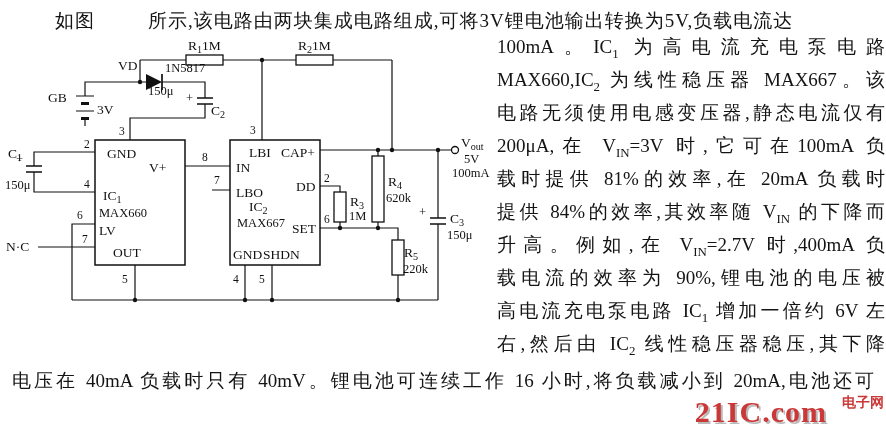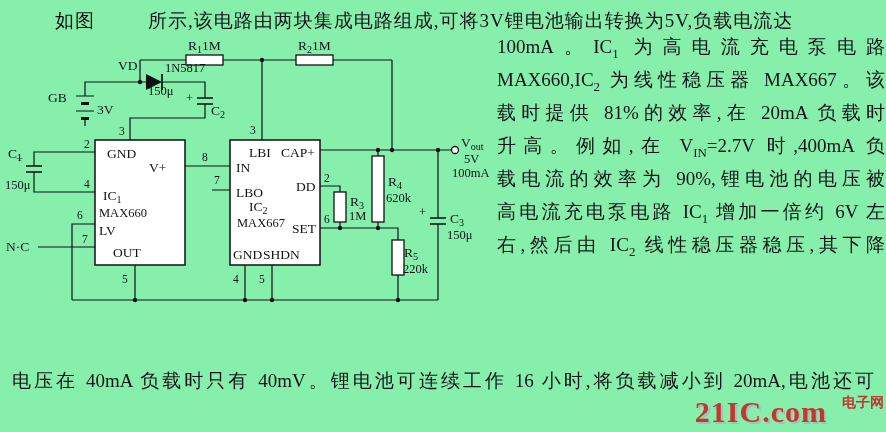--- a/index.html
+++ b/index.html
@@ -1,16 +1,16 @@
 <!DOCTYPE html>
 <html><head>
 <meta charset="utf-8">
 <style>
   html,body{margin:0;padding:0;background:#e8e8e8;}
-  .page{position:relative;width:886px;height:432px;background:#86efac;overflow:hidden;
+  .page{position:relative;width:886px;height:432px;background:#ffffff;overflow:hidden;
         font-family:"Liberation Serif","DejaVu Serif",serif;color:#141414;}
   .topline{position:absolute;top:8px;font-size:19px;letter-spacing:1px;white-space:nowrap;}
   .tl-pre{left:55px;}
   .tl-rest{left:148px;text-align:center;}
   .rcol{position:absolute;left:497px;top:30px;width:388px;font-size:19px;line-height:33px;}
   .rline{text-align:justify;text-align-last:justify;}
   .bblock{position:absolute;left:12px;top:366px;width:862px;font-size:19px;line-height:29px;}
   .bline1{text-align:justify;text-align-last:justify;}
   sub{font-size:68%;line-height:0;}
   svg.circuit{position:absolute;left:0;top:0;}
@@ -34,21 +34,24 @@
 <body>
 
 <div class="page">
 
   <span class="topline tl-pre">如图</span>
   <span class="topline tl-rest">所示,该电路由两块集成电路组成,可将3V锂电池输出转换为5V,负载电流达</span>
 
   <div class="rcol">
     <div class="rline"><span>100mA。IC</span><sub>1</sub><span> 为高电流充电泵电路</span></div>
     <div class="rline"><span>MAX660,IC</span><sub>2</sub><span> 为线性稳压器 MAX667。该</span></div>
+    <div class="rline"><span>电路无须使用电感变压器,静态电流仅有</span></div>
+    <div class="rline"><span>200μA,在 V</span><sub>IN</sub><span>=3V 时,它可在100mA 负</span></div>
     <div class="rline"><span>载时提供 81%的效率,在 20mA 负载时</span></div>
+    <div class="rline"><span>提供 84%的效率,其效率随 V</span><sub>IN</sub><span> 的下降而</span></div>
     <div class="rline"><span>升高。例如,在 V</span><sub>IN</sub><span>=2.7V 时,400mA 负</span></div>
     <div class="rline"><span>载电流的效率为 90%,锂电池的电压被</span></div>
     <div class="rline"><span>高电流充电泵电路 IC</span><sub>1</sub><span> 增加一倍约 6V 左</span></div>
     <div class="rline"><span>右,然后由 IC</span><sub>2</sub><span> 线性稳压器稳压,其下降</span></div>
   </div>
 
   <div class="bblock">
     <div class="bline1">电压在 40mA 负载时只有 40mV。锂电池可连续工作 16 小时,将负载减小到 20mA,电池还可</div>
   </div>
 

